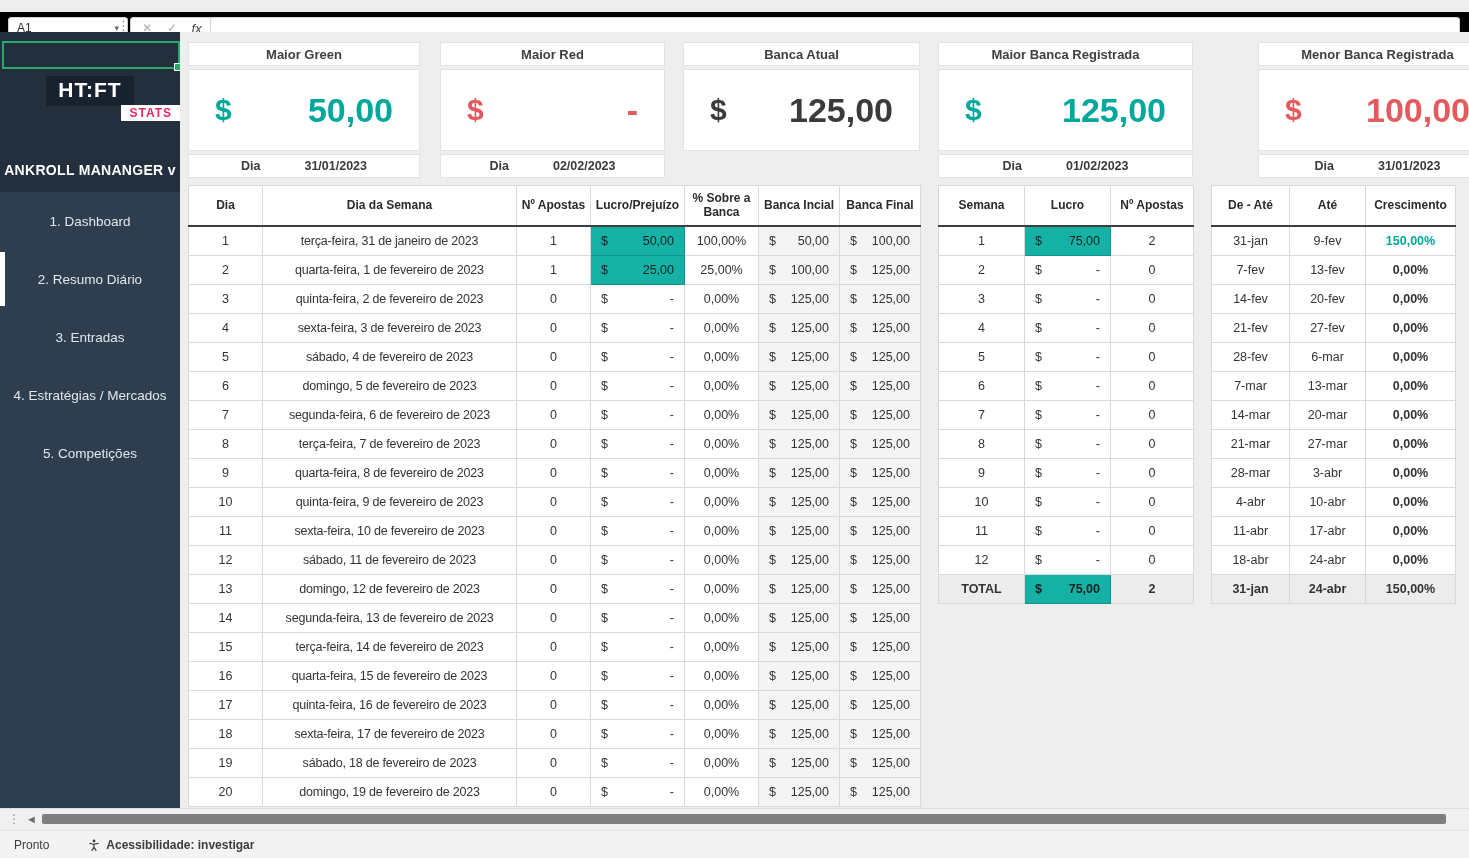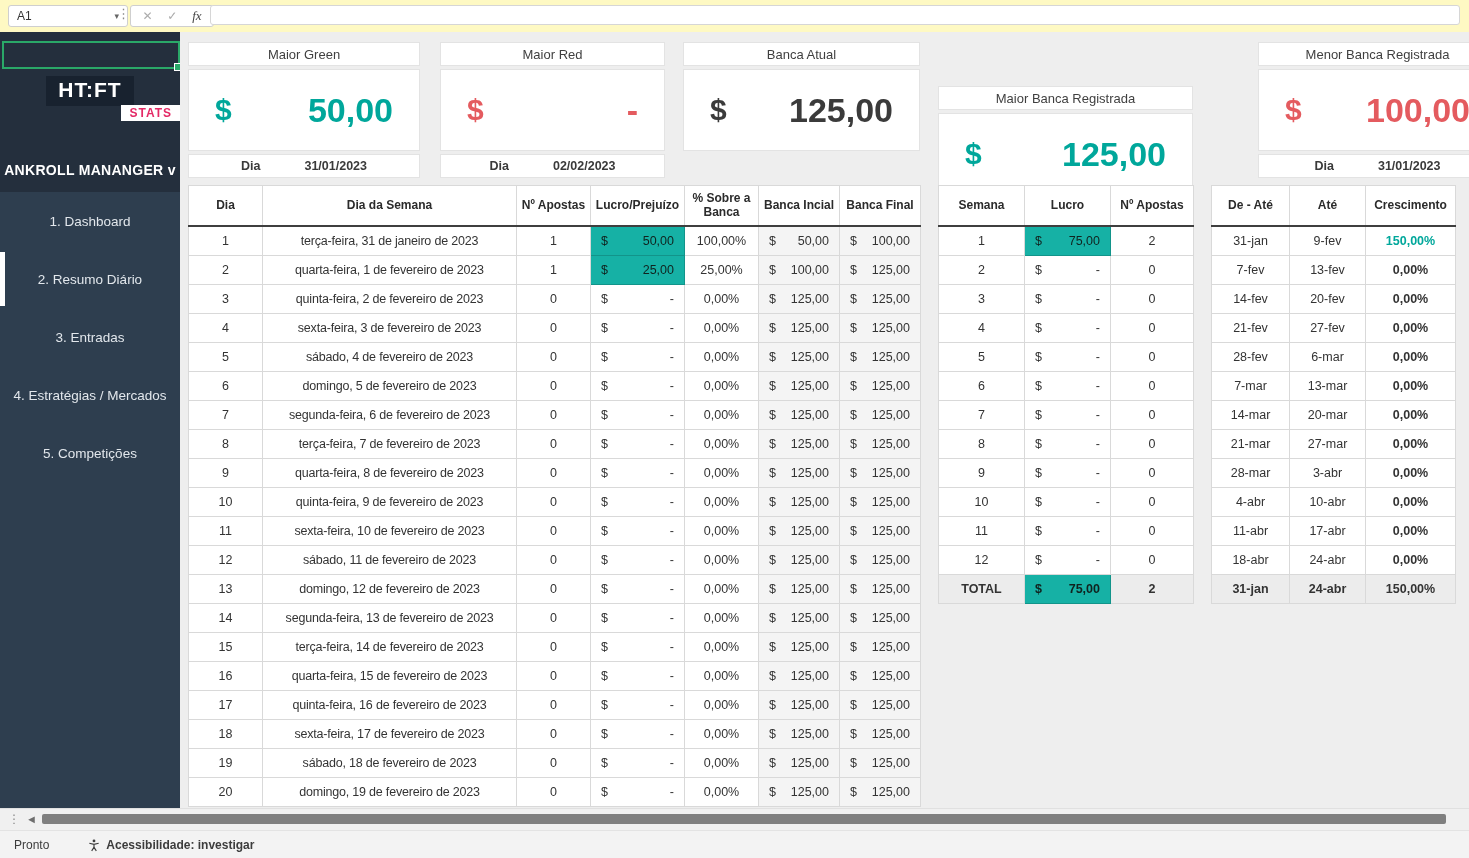--- a/index.html
+++ b/index.html
@@ -1,46 +1,46 @@
 <!DOCTYPE html>
 <html><head>
 <meta charset="utf-8">
 <style>
   html,body{margin:0;padding:0;background:#dcdcdc;font-family:"Liberation Sans",sans-serif;}
   .screen{position:relative;width:1469px;height:858px;background:#eeeeee;overflow:hidden;}
 
   
-  .topbar{position:absolute;left:0;top:0;width:1469px;height:32px;background:#fef9c3;border-bottom:1px solid #d9d9d9;}
+  .topbar{position:absolute;left:0;top:12px;width:1469px;height:32px;background:#000000;border-bottom:1px solid #d9d9d9;}
   .namebox{position:absolute;left:8px;top:5px;width:102px;height:20px;background:#fff;border:1px solid #cfcfcf;border-radius:3px;display:flex;align-items:center;justify-content:space-between;padding:0 8px;font-size:12px;color:#333;}
   .namebox .chev{font-size:9px;color:#666;}
   .kebab{position:absolute;left:117px;top:6px;color:#8a8a8a;font-size:13px;letter-spacing:0;}
   .fgroup{position:absolute;left:130px;top:5px;width:74px;height:20px;background:#fff;border:1px solid #cfcfcf;border-radius:3px;display:flex;align-items:center;justify-content:space-around;padding:0 4px;}
   .fgroup .x,.fgroup .ck{color:#ababab;font-size:12px;}
-  .fgroup .fx{font-family:Liberation Serif, serif;font-style:italic;font-size:13px;color:#444;}
+  .fgroup .fx{font-family:Liberation Sans, sans-serif;font-style:italic;font-size:13px;color:#444;}
   .fbar{position:absolute;left:210px;top:5px;width:1250px;height:20px;background:#fff;border:1px solid #d6d6d6;border-radius:3px;font-size:12px;color:#333;padding:0 6px;box-sizing:border-box;}
 
   
   .sidebar{position:absolute;left:0;top:32px;width:180px;height:776px;background:#2e3e4f;}
   .sidebar-top{position:absolute;left:0;top:0;width:180px;height:160px;background:#242f3d;}
   .a1sel{position:absolute;left:2px;top:9px;width:174px;height:24px;border:2px solid #2aa868;}
   .a1sel .handle{position:absolute;right:-4px;bottom:-4px;width:6px;height:6px;background:#2aa868;border:1px solid #fff;}
   .logo-wrap{position:absolute;left:0;top:44px;width:180px;text-align:center;}
   .logo-main{display:inline-block;position:relative;background:#18222f;color:#fff;font-weight:bold;font-size:21px;letter-spacing:1px;padding:2px 12px 4px 12px;}
   .logo-stats{position:absolute;right:0;top:100%;margin-top:-1px;background:#fff;color:#e42a66;font-weight:bold;font-size:12px;letter-spacing:1px;padding:1px 8px;margin-left:48px;}
   .side-title{position:absolute;left:0;top:130px;width:180px;text-align:center;color:#fff;font-weight:bold;font-size:14px;letter-spacing:.3px;white-space:nowrap;overflow:hidden;}
   .menu{position:absolute;left:0;top:160px;width:180px;}
   .menu-item{position:relative;height:58px;display:flex;align-items:center;justify-content:center;color:#e2e7ec;font-size:13.5px;cursor:default;}
   .menu-item.active::before{content:"";position:absolute;left:0;top:2px;bottom:2px;width:5px;background:#fff;}
 
   
   .content{position:absolute;left:180px;top:32px;width:1289px;height:776px;background:#eeeeee;}
 
   .card{position:absolute;top:10px;}
   .card .band{background:#fff;border:1px solid #e3e3e3;box-sizing:border-box;}
-  .card-title{height:24px;display:flex;align-items:center;justify-content:center;font-size:13px;font-weight:normal;color:#3f3f3f;margin-bottom:3px;}
+  .card-title{height:24px;display:flex;align-items:center;justify-content:center;font-size:13px;font-weight:bold;color:#3f3f3f;margin-bottom:3px;}
   .card-body{height:82px;display:flex;align-items:center;justify-content:space-between;padding:0 26px;font-weight:bold;margin-bottom:3px;}
   .card-body .cur{font-size:30px;}
   .card-body .val{font-size:34px;}
   .card-foot{height:24px;display:flex;align-items:center;justify-content:center;gap:44px;font-size:12.5px;font-weight:bold;color:#3a3a3a;}
 
   table.tbl{position:absolute;top:153px;border-collapse:collapse;table-layout:fixed;background:#fff;}
   .tbl th{height:39px;background:#fff;border:1px solid #d9d9d9;border-bottom:2px solid #3f3f3f;font-size:12px;font-weight:bold;color:#2b2b2b;text-align:center;vertical-align:middle;line-height:1.15;padding:0 2px;}
   .tbl td{height:28px;border:1px solid #d9d9d9;font-size:12.5px;color:#333;text-align:center;vertical-align:middle;padding:0 4px;background:#fff;overflow:hidden;white-space:nowrap;}
   .tbl td.sem{letter-spacing:-.2px;}
   .tbl td.money{padding:0 10px;}
@@ -123,21 +123,21 @@
             <span>02/02/2023</span>
           </div>
         </div>
         <div class="card" style="left: 503px; width: 237px;">
           <div class="band card-title">Banca Atual</div>
           <div class="band card-body" style="color:#3b3b3b">
             <span class="cur">$</span>
             <span class="val">125,00</span>
           </div>
         </div>
-        <div class="card" style="left: 758px; width: 255px; margin-top: 44px;">
+        <div class="card" style="left: 758px; width: 255px;">
           <div class="band card-title">Maior Banca Registrada</div>
           <div class="band card-body" style="color:#00a79b">
             <span class="cur">$</span>
             <span class="val">125,00</span>
           </div>
           <div class="band card-foot">
             <span>Dia</span>
             <span>01/02/2023</span>
           </div>
         </div>

